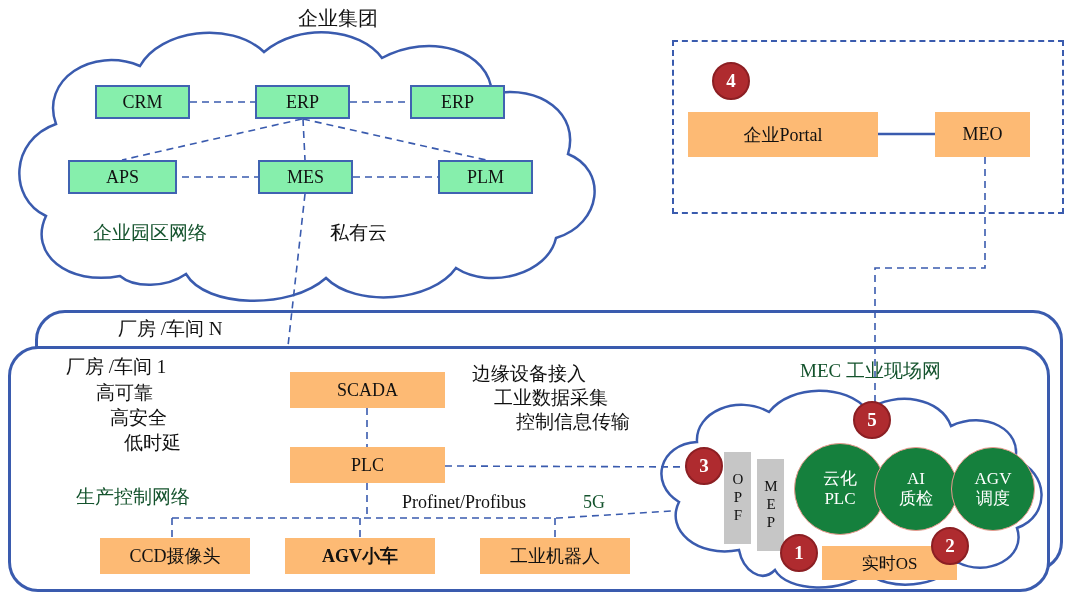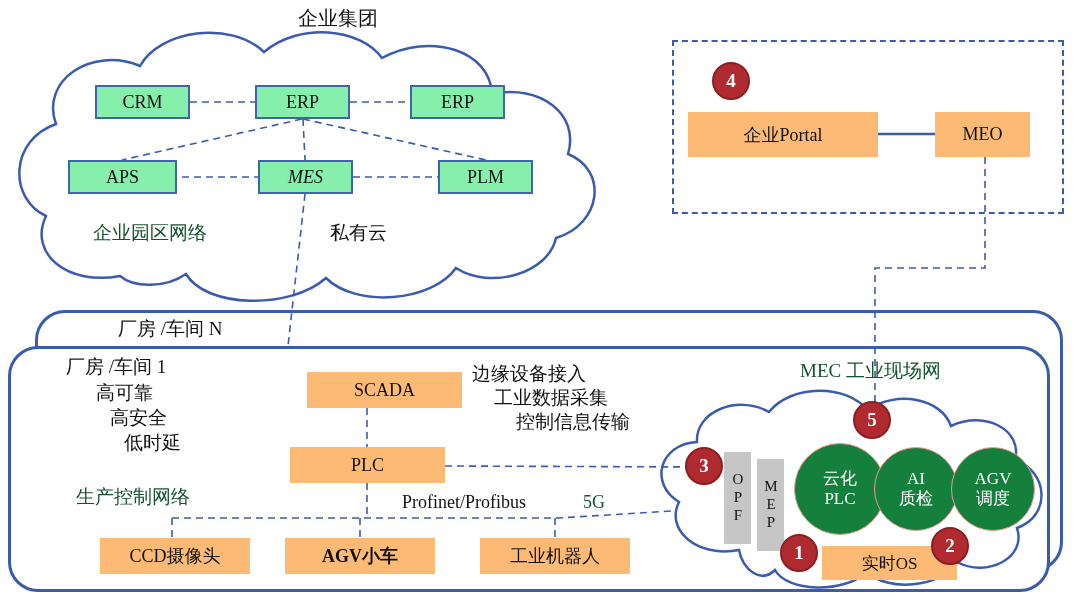--- a/index.html
+++ b/index.html
@@ -75,21 +75,21 @@
     </g>
     <line x1="878" y1="134" x2="935" y2="134" stroke="#3A5BAE" stroke-width="2.5"></line>
   </svg>
 
   <div class="lbl" style="left:298px;top:5px;font-size:20px;">企业集团</div>
 
   <div class="node-blue" style="left:95px;top:85px;width:95px;height:34px;">CRM</div>
   <div class="node-blue" style="left:255px;top:85px;width:95px;height:34px;">ERP</div>
   <div class="node-blue" style="left:410px;top:85px;width:95px;height:34px;">ERP</div>
   <div class="node-blue" style="left:68px;top:160px;width:109px;height:34px;">APS</div>
-  <div class="node-blue" style="left:258px;top:160px;width:95px;height:34px;font-style:italic;">MES</div>
+  <div class="node-blue" style="left:258px;top:160px;width:95px;height:34px;">MES</div>
   <div class="node-blue" style="left:438px;top:160px;width:95px;height:34px;">PLM</div>
 
   <div class="lbl red" style="left:93px;top:220px;font-size:19px;">企业园区网络</div>
   <div class="lbl" style="left:330px;top:220px;font-size:19px;">私有云</div>
 
   <div class="dashed-rect" style="left:672px;top:40px;width:392px;height:174px;"></div>
   <div class="badge" style="left:712px;top:62px;">4</div>
   <div class="node-gray" style="left:688px;top:112px;width:190px;height:45px;">企业Portal</div>
   <div class="node-gray" style="left:935px;top:112px;width:95px;height:45px;">MEO</div>
 
@@ -97,21 +97,21 @@
   <div class="lbl" style="left:66px;top:354px;font-size:19px;">厂房 /车间 1</div>
 
   <div class="abs stair" style="left:96px;top:380px;font-size:19px;line-height:25px;">
     <div style="margin-left:0;">高可靠</div>
     <div style="margin-left:14px;">高安全</div>
     <div style="margin-left:28px;">低时延</div>
   </div>
 
   <div class="lbl red" style="left:76px;top:484px;font-size:19px;">生产控制网络</div>
 
-  <div class="node-gray" style="left:290px;top:372px;width:155px;height:36px;margin-left:17px;">SCADA</div>
+  <div class="node-gray" style="left:290px;top:372px;width:155px;height:36px;">SCADA</div>
   <div class="node-gray" style="left:290px;top:447px;width:155px;height:36px;">PLC</div>
 
   <div class="node-gray" style="left:100px;top:538px;width:150px;height:36px;">CCD摄像头</div>
   <div class="node-gray" style="left:285px;top:538px;width:150px;height:36px;font-weight:bold;">AGV小车</div>
   <div class="node-gray" style="left:480px;top:538px;width:150px;height:36px;">工业机器人</div>
 
   <div class="lbl" style="left:402px;top:492px;font-size:18px;">Profinet/Profibus</div>
   <div class="lbl red" style="left:583px;top:492px;font-size:18px;">5G</div>
 
   <div class="abs stair" style="left:472px;top:362px;font-size:19px;line-height:24px;">

